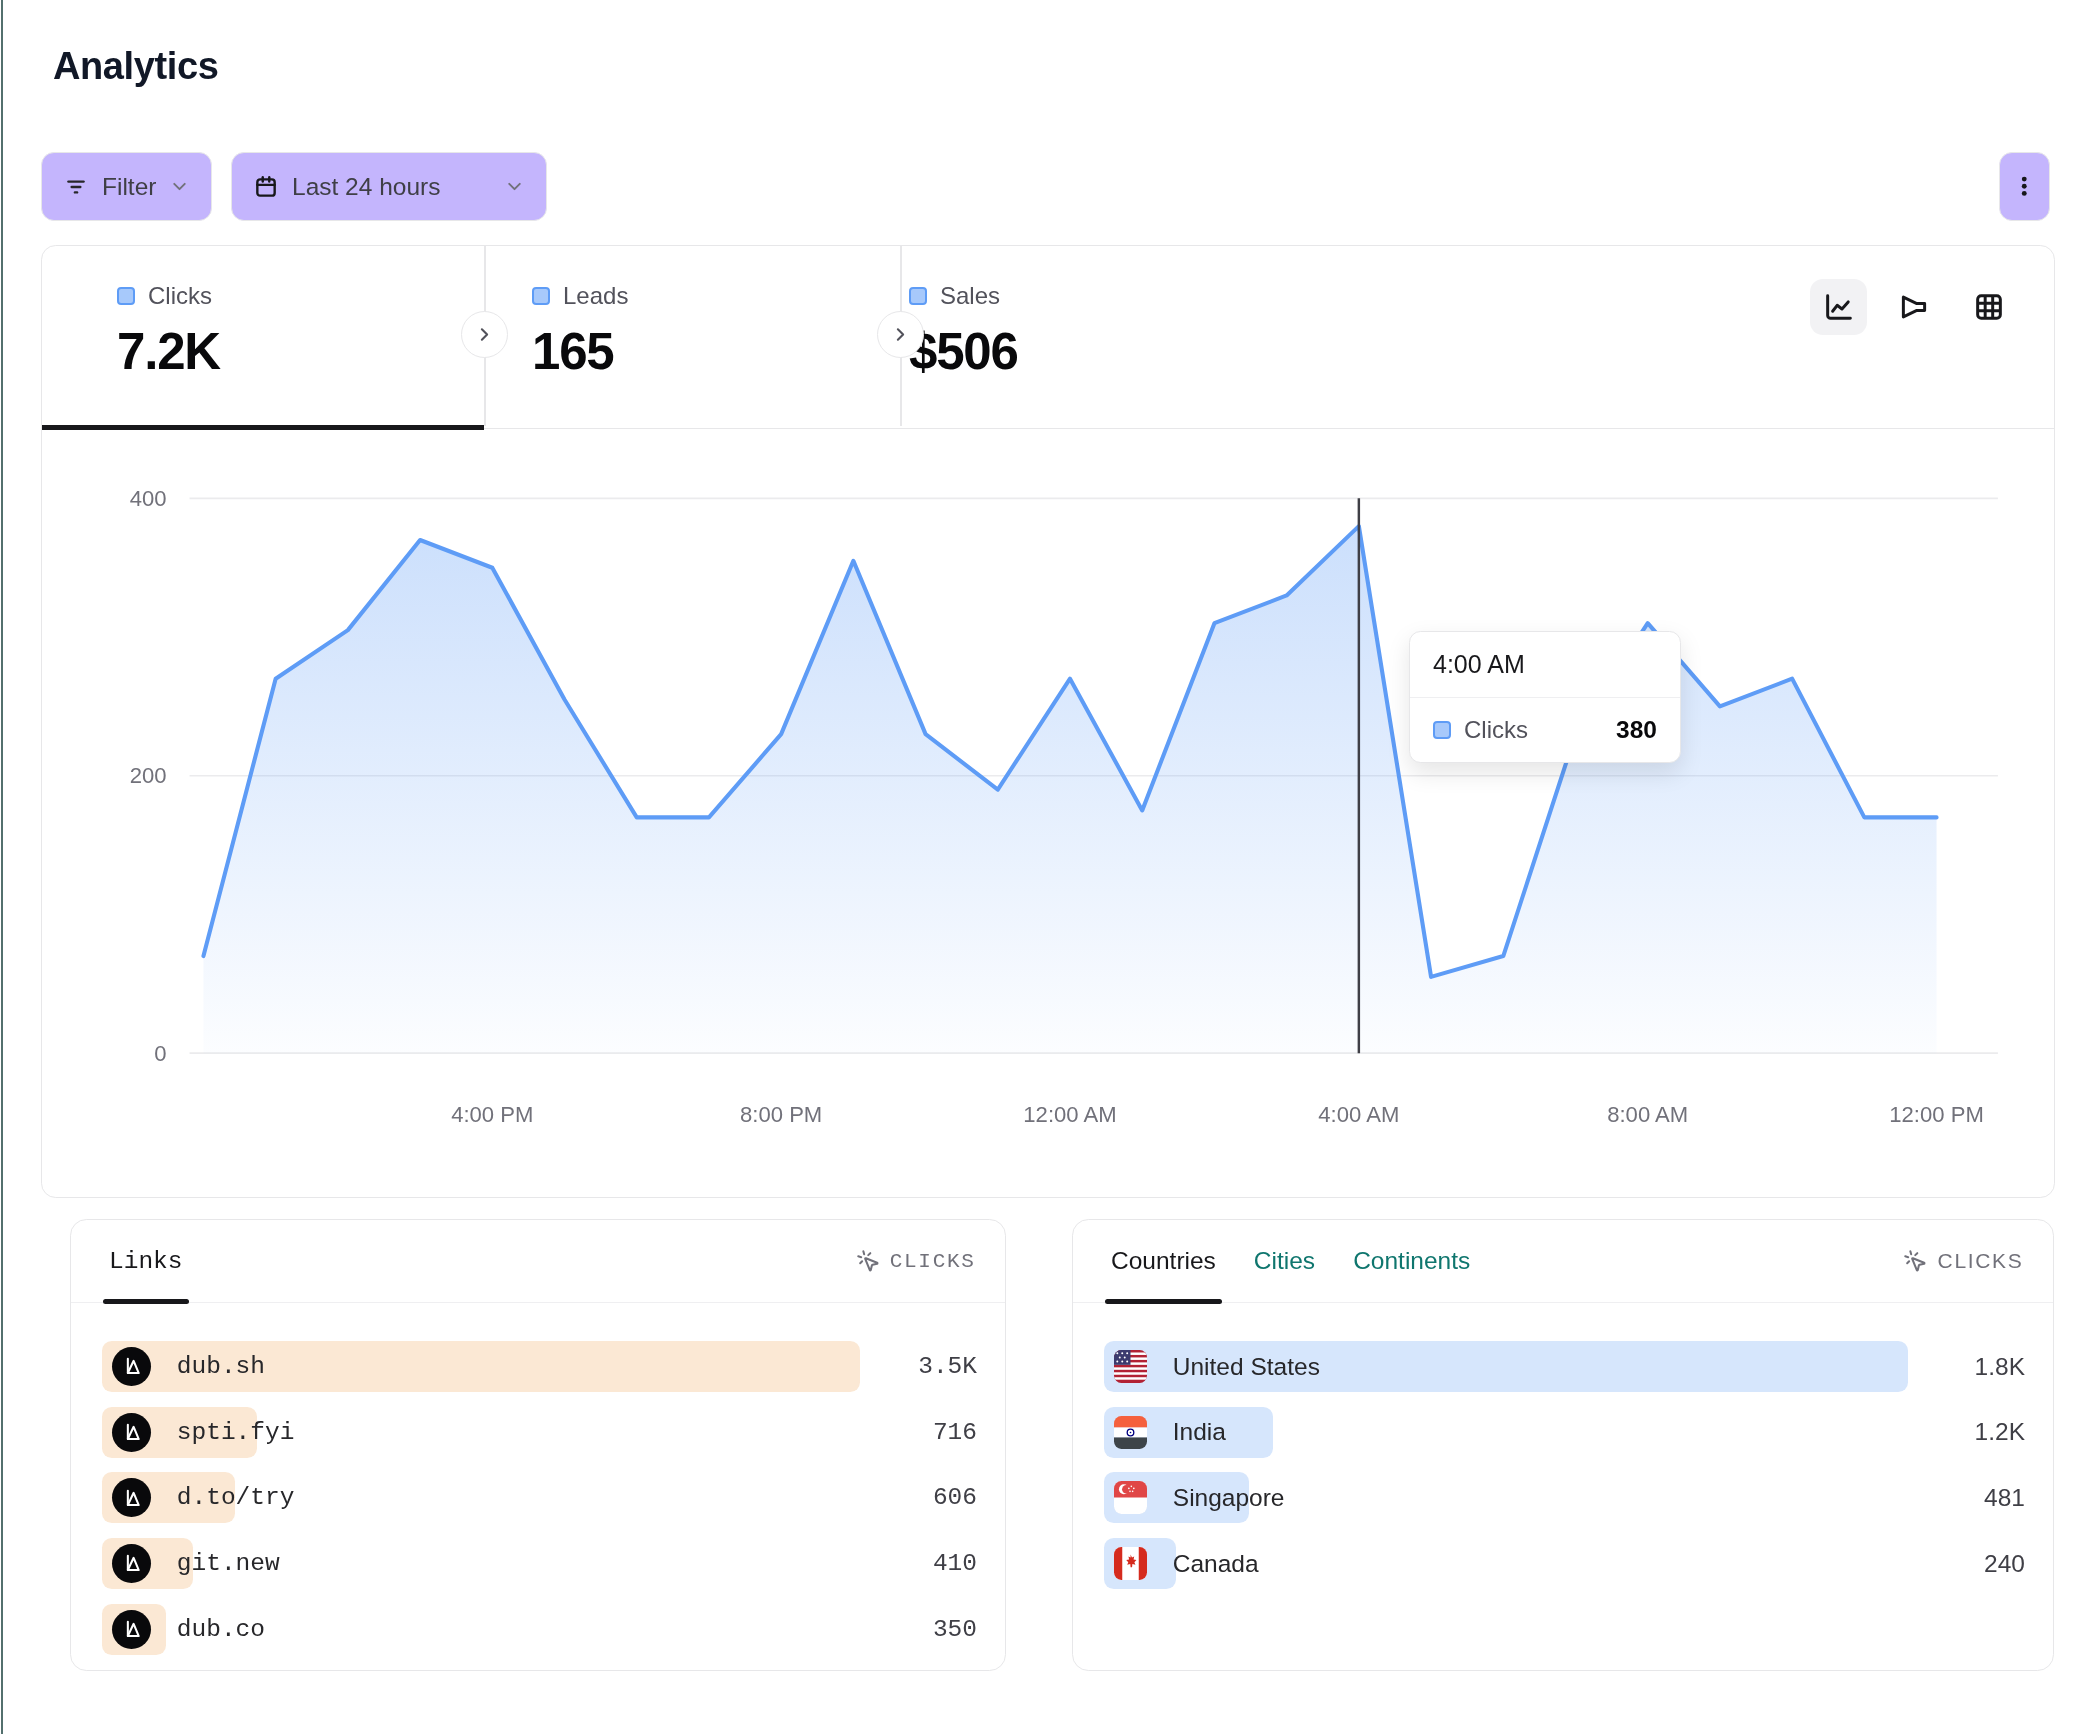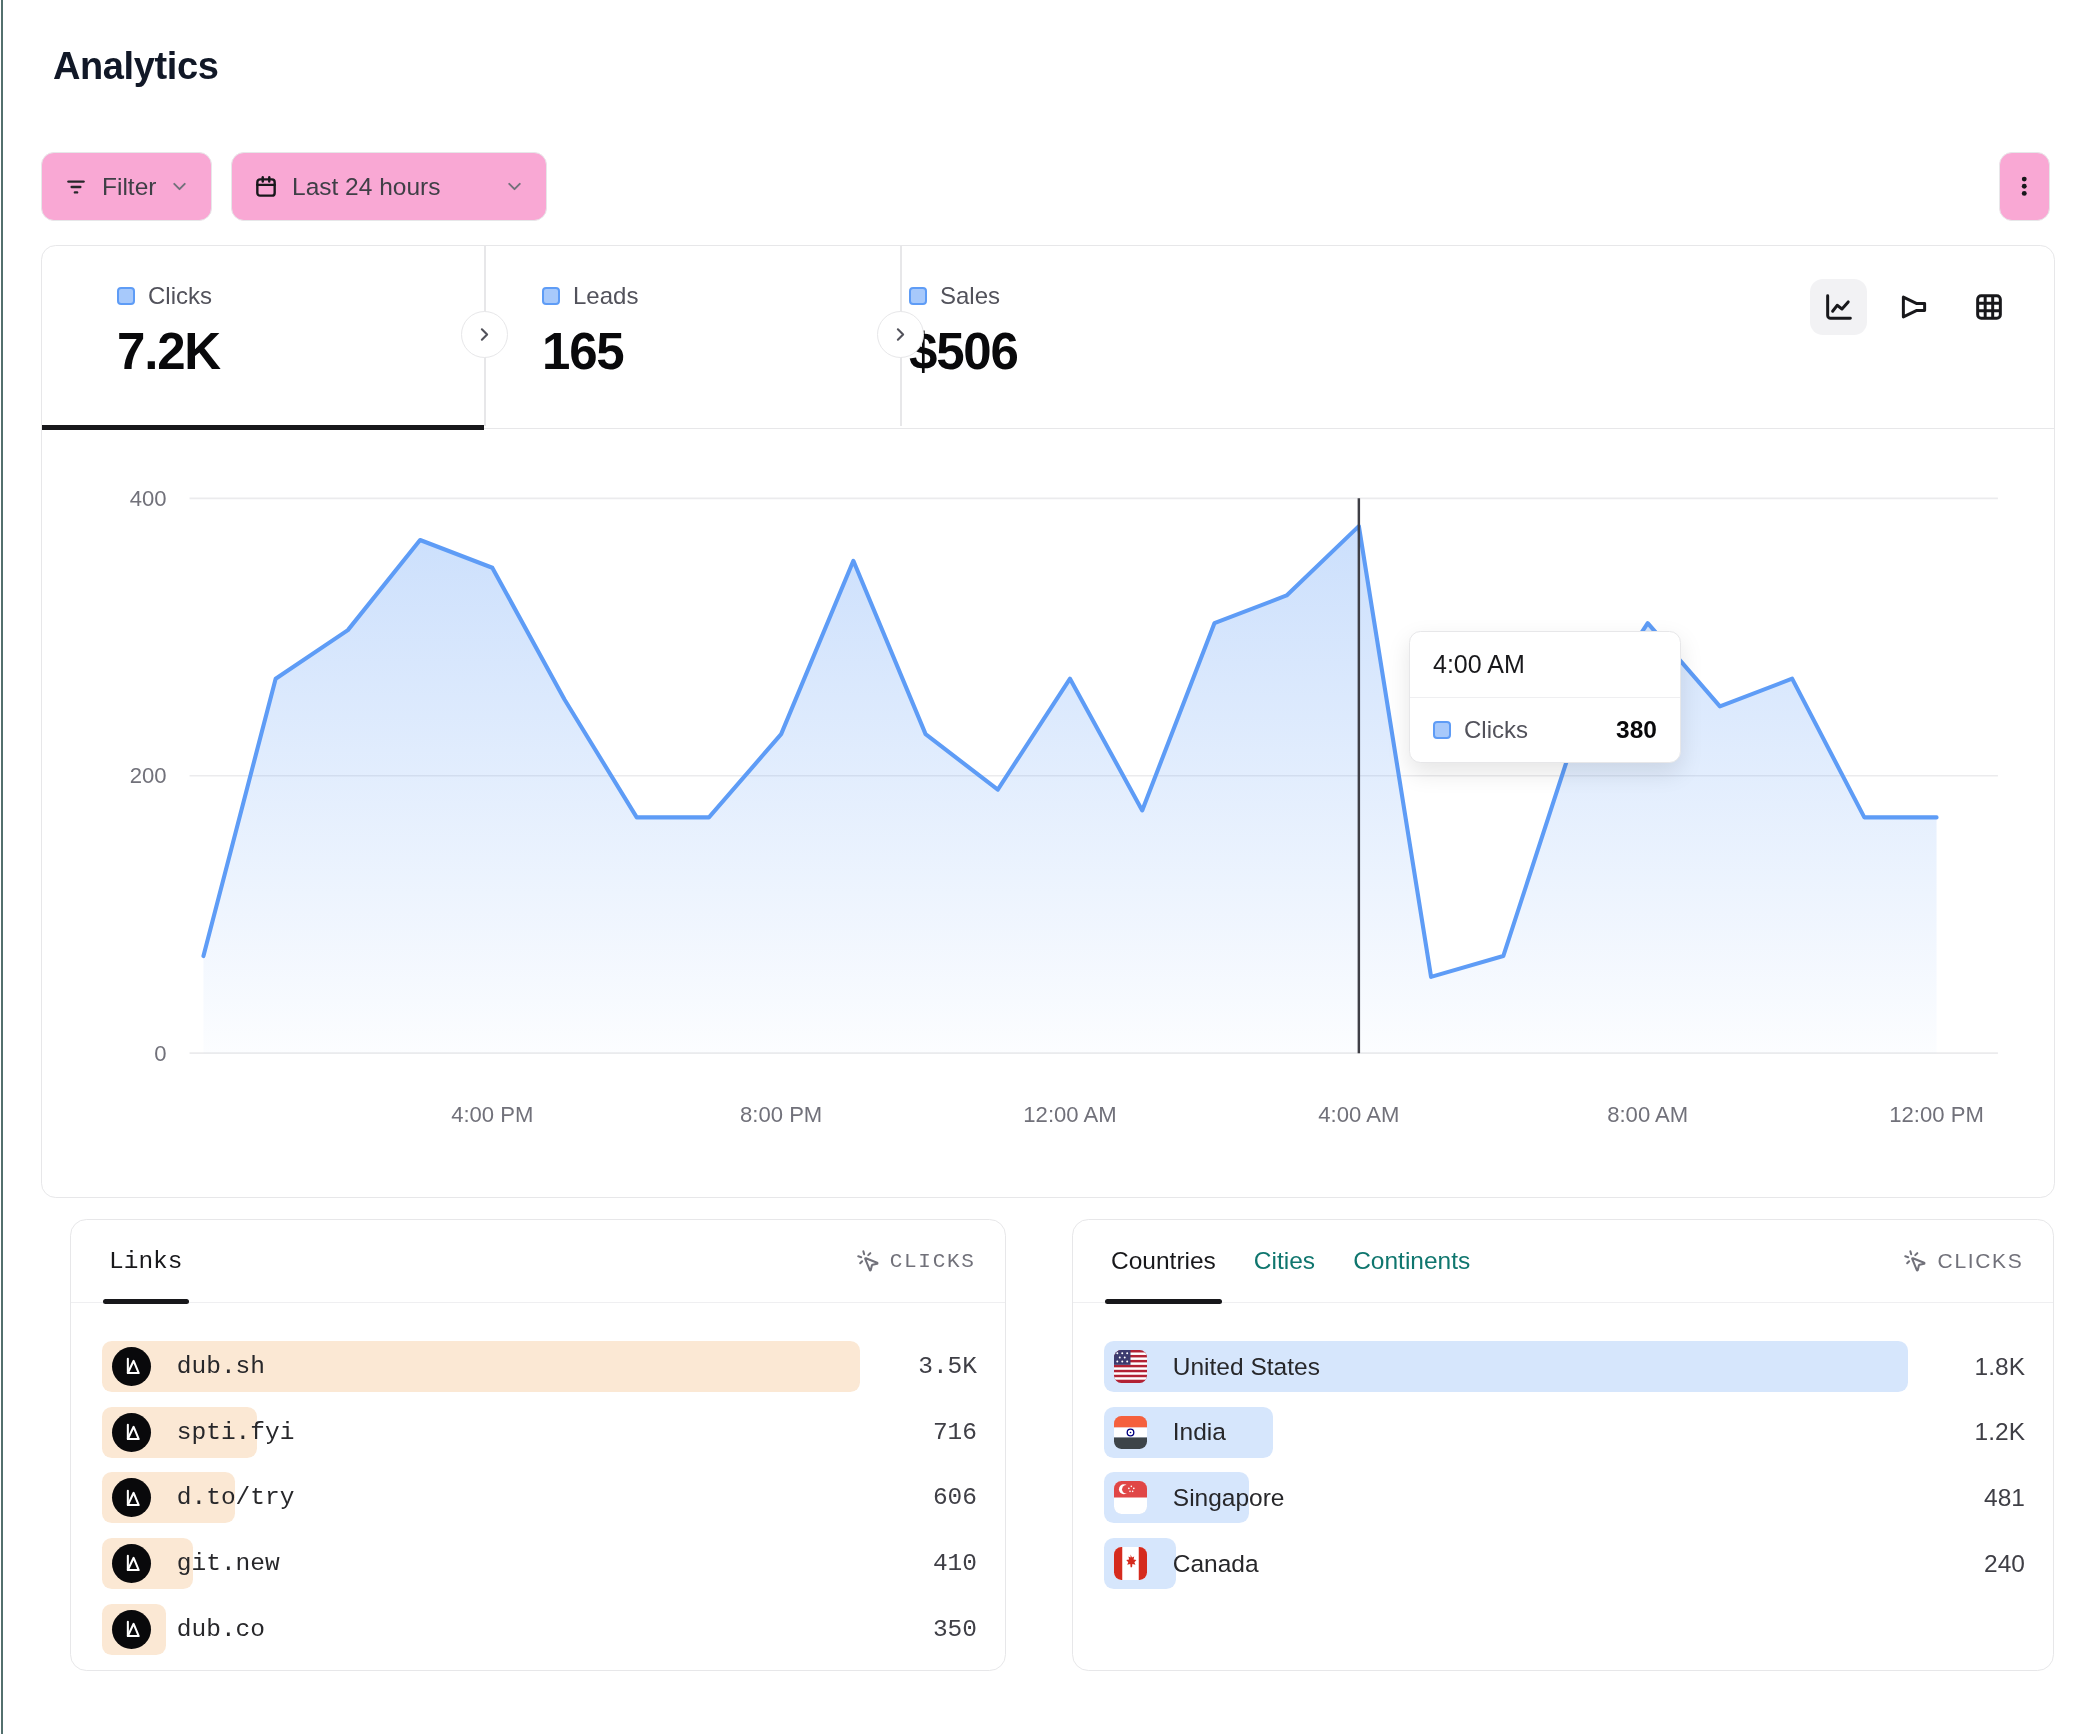--- a/index.html
+++ b/index.html
@@ -4,21 +4,21 @@
 <style>
   html,body{margin:0;padding:0;background:#fff;}
   #app{position:relative;width:2096px;height:1735px;background:#fff;overflow:hidden;
        font-family:"Liberation Sans",sans-serif;color:#18181B;}
   .edge-accent{position:absolute;left:0.8px;top:0;width:2.5px;height:100%;background:#53706E;}
 
   .page-title{position:absolute;left:41px;top:33px;margin:12px;font-size:38px;font-weight:700;
               letter-spacing:-0.4px;color:#111827;}
 
   
-  .btn{box-sizing:border-box;height:69px;border:1.6px solid #E7E7E9;border-radius:13px;background:#f9a8d4;
+  .btn{box-sizing:border-box;height:69px;border:1.6px solid #E7E7E9;border-radius:13px;background:#c4b5fd;
        display:inline-flex;align-items:center;gap:13px;padding:0 21px;font-size:24.5px;color:#3F3F46;
        font-family:inherit;cursor:pointer;}
   #filter-btn{position:absolute;left:41px;top:152px;}
   #date-btn{position:absolute;left:231px;top:152px;width:316px;}
   #date-btn .grow{flex:1;}
   #kebab-btn{position:absolute;left:1999px;top:152px;width:51px;padding:0;justify-content:center;}
   .icon{display:inline-flex;flex:none;}
 
   
   .main-card{position:absolute;left:41px;top:245px;width:2014px;height:953px;box-sizing:border-box;
@@ -131,21 +131,21 @@
     <div class="stats-row">
 
       <div class="stat" style="left:75px">
         <div class="stat-top">
           <span class="sq"></span>
           <span class="stat-label">Clicks</span>
         </div>
         <div class="stat-value">7.2K</div>
       </div>
 
-      <div class="stat" style="left:500px">
+      <div class="stat" style="left:490px">
         <div class="stat-top">
           <span class="sq"></span>
           <span class="stat-label">Leads</span>
         </div>
         <div class="stat-value">165</div>
       </div>
 
       <div class="stat" style="left:867px">
         <div class="stat-top">
           <span class="sq"></span>

